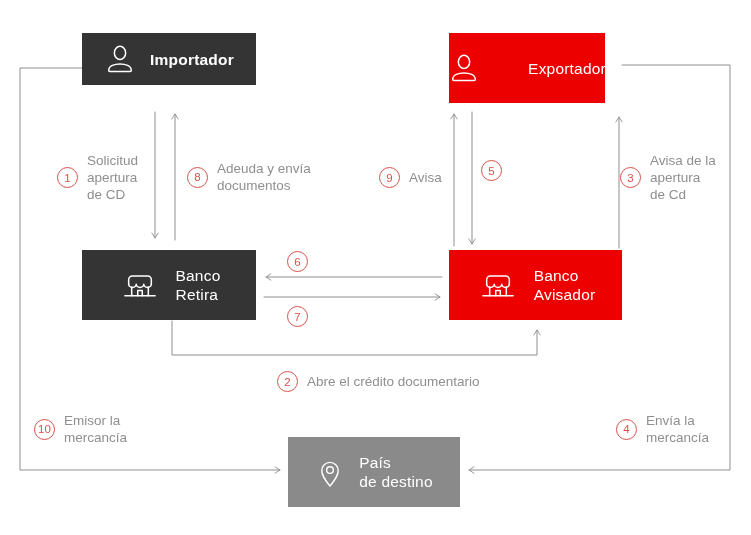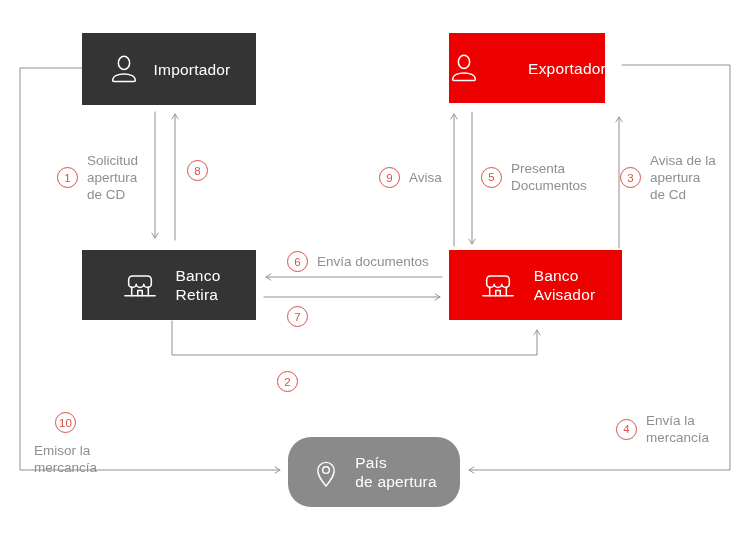--- a/index.html
+++ b/index.html
@@ -15,42 +15,42 @@
     gap:14px;color:#ffffff;
   }
   .node-dark{background:#343434;}
   .node-red{background:#ec0000;}
   .node-gray{background:#8a8a8a;}
   .node .txt{font-size:15.5px;line-height:19px;letter-spacing:.2px;}
   .node .txt span{display:block;}
   .node svg{flex:0 0 auto;}
   .node svg *{fill:none;stroke:#ffffff;stroke-width:1.6;stroke-linecap:round;stroke-linejoin:round;}
 
-  #importador{left:82px;top:33px;width:174px;height:72px;}
+  #importador{left:82px;top:33px;width:174px;height:52px;font-weight:bold;}
   #exportador{left:449px;top:33px;width:156px;height:70px;gap:48px;}
   #banco-emisor{left:82px;top:250px;width:174px;height:70px;}
   #banco-avisador{left:449px;top:250px;width:173px;height:70px;}
-  #pais-destino{left:288px;top:437px;width:172px;height:70px;border-radius:23px;}
+  #pais-destino{left:288px;top:437px;width:172px;height:70px;}
 
   .step{position:absolute;display:flex;align-items:center;gap:9px;color:#8f8f8f;}
   .step .num{
     box-sizing:border-box;width:21px;height:21px;border:1.2px solid #d6524a;border-radius:50%;
     color:#d6524a;font-size:11.5px;display:flex;align-items:center;justify-content:center;flex:0 0 auto;
   }
   .step .lbl{white-space:pre-line;font-size:13.5px;line-height:17px;}
 
   #step1{left:57px;top:152px;}
   #step8{left:187px;top:160px;}
   #step9{left:379px;top:167px;}
   #step5{left:481px;top:160px;}
   #step3{left:620px;top:152px;}
   #step6{left:287px;top:251px;}
   #step7{left:287px;top:306px;}
   #step2{left:277px;top:371px;}
-  #step10{left:34px;top:412px;flex-direction:column;}
+  #step10{left:34px;top:412px;}
   #step4{left:616px;top:412px;}
 </style>
 </head>
 <body>
 
 <svg class="connectors" viewBox="0 0 751 535">
   <defs>
     <marker id="arw" viewBox="0 0 10 10" refX="7.5" refY="5" markerWidth="9" markerHeight="9" orient="auto">
       <path d="M2 1.5 L7.5 5 L2 8.5" fill="none" stroke="#8f8f8f" stroke-width="1.1" stroke-linecap="round" stroke-linejoin="round"></path>
     </marker>
@@ -115,57 +115,57 @@
   </div>
 </div>
 
 <div class="node node-gray" id="pais-destino">
   <svg width="30" height="36" viewBox="0 0 34 40">
     <path d="M17 36 c-6.2 -7.6 -9.3 -12 -9.3 -17.6 a9.3 9.3 0 1 1 18.6 0 c0 5.6 -3.1 10 -9.3 17.6 z"></path>
     <circle cx="17" cy="17.8" r="3.8"></circle>
   </svg>
   <div class="txt">
     <span>País</span>
-    <span>de apertura</span>
+    <span>de destino</span>
   </div>
 </div>
 
 <div class="step" id="step1">
   <span class="num">1</span>
   <span class="lbl">Solicitud
 apertura
 de CD</span>
 </div>
 <div class="step" id="step8">
   <span class="num">8</span>
+  <span class="lbl">Adeuda y envía
+documentos</span>
 </div>
 <div class="step" id="step9">
   <span class="num">9</span>
   <span class="lbl">Avisa</span>
 </div>
 <div class="step" id="step5">
   <span class="num">5</span>
-  <span class="lbl">Presenta
-Documentos</span>
 </div>
 <div class="step" id="step3">
   <span class="num">3</span>
   <span class="lbl">Avisa de la
 apertura
 de Cd</span>
 </div>
 <div class="step" id="step6">
   <span class="num">6</span>
-  <span class="lbl">Envía documentos</span>
 </div>
 <div class="step" id="step7">
   <span class="num">7</span>
 </div>
 <div class="step" id="step2">
   <span class="num">2</span>
+  <span class="lbl">Abre el crédito documentario</span>
 </div>
 <div class="step" id="step10">
   <span class="num">10</span>
   <span class="lbl">Emisor la
 mercancía</span>
 </div>
 <div class="step" id="step4">
   <span class="num">4</span>
   <span class="lbl">Envía la
 mercancía</span>

